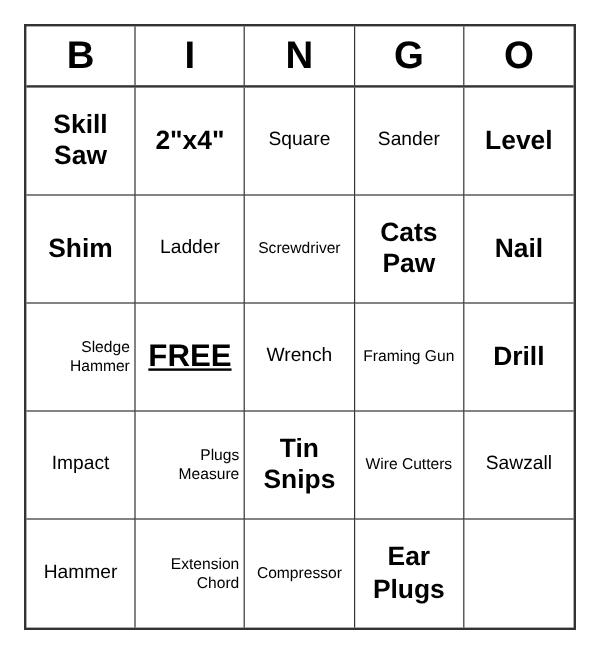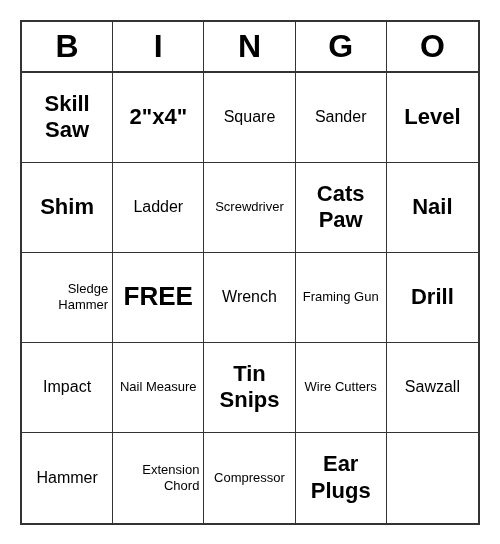--- a/index.html
+++ b/index.html
@@ -62,20 +62,21 @@
       font-size: 16px;
       font-weight: normal;
     }
     .cell-small {
       font-size: 13px;
       text-align: right;
     }
     .cell-free {
       font-size: 26px;
       font-weight: bold;
+      text-decoration: underline;
     }
   </style>
 </head>
 <body>
 
 <div class="bingo-card">
   <div class="header-row">
   <div class="header-cell">B</div>
       <div class="header-cell">I</div>
       <div class="header-cell">N</div>
@@ -92,21 +93,21 @@
       <div class="cell cell-medium">Ladder</div>
       <div class="cell cell-small">Screwdriver</div>
       <div class="cell cell-large">Cats Paw</div>
       <div class="cell cell-large">Nail</div>
       <div class="cell cell-small">Sledge Hammer</div>
       <div class="cell cell-free">FREE</div>
       <div class="cell cell-medium">Wrench</div>
       <div class="cell cell-small">Framing Gun</div>
       <div class="cell cell-large">Drill</div>
       <div class="cell cell-medium">Impact</div>
-      <div class="cell cell-small">Nail Measure</div>
+      <div class="cell cell-small">Plugs Measure</div>
       <div class="cell cell-large">Tin Snips</div>
       <div class="cell cell-small">Wire Cutters</div>
       <div class="cell cell-medium">Sawzall</div>
       <div class="cell cell-medium">Hammer</div>
       <div class="cell cell-small">Extension Chord</div>
       <div class="cell cell-small">Compressor</div>
       <div class="cell cell-large">Ear Plugs</div>
     </div>
 </div>
 

